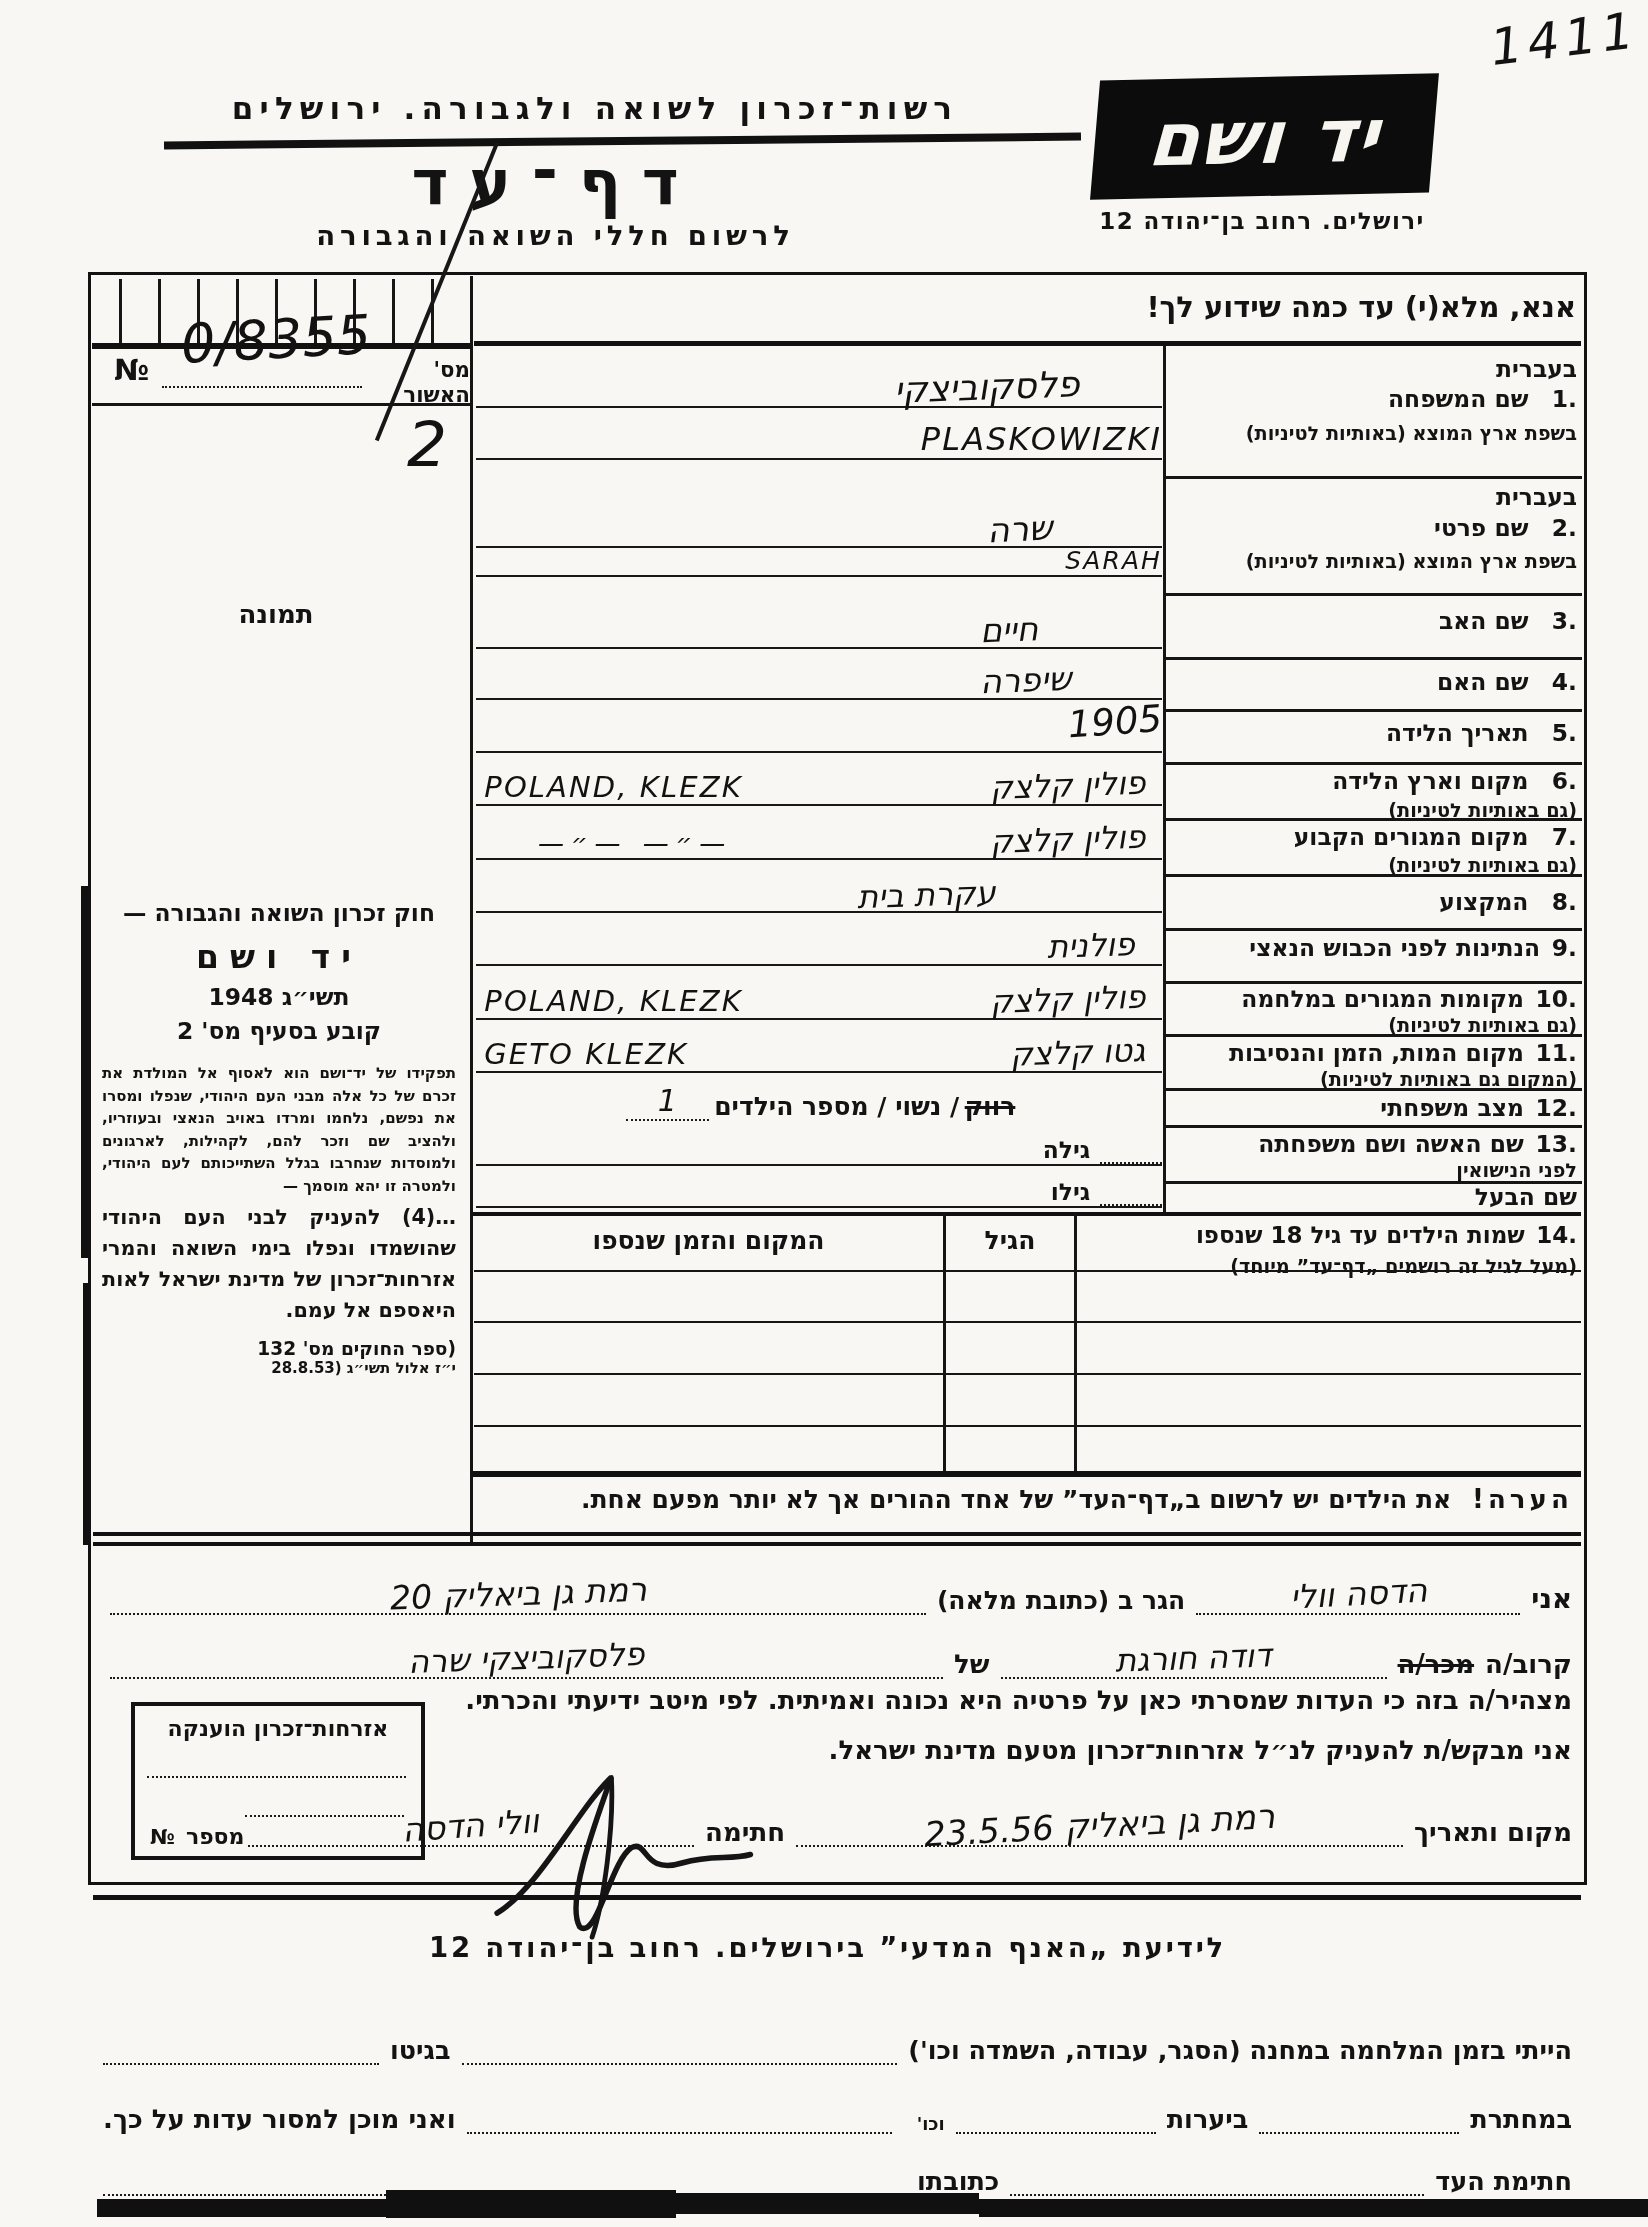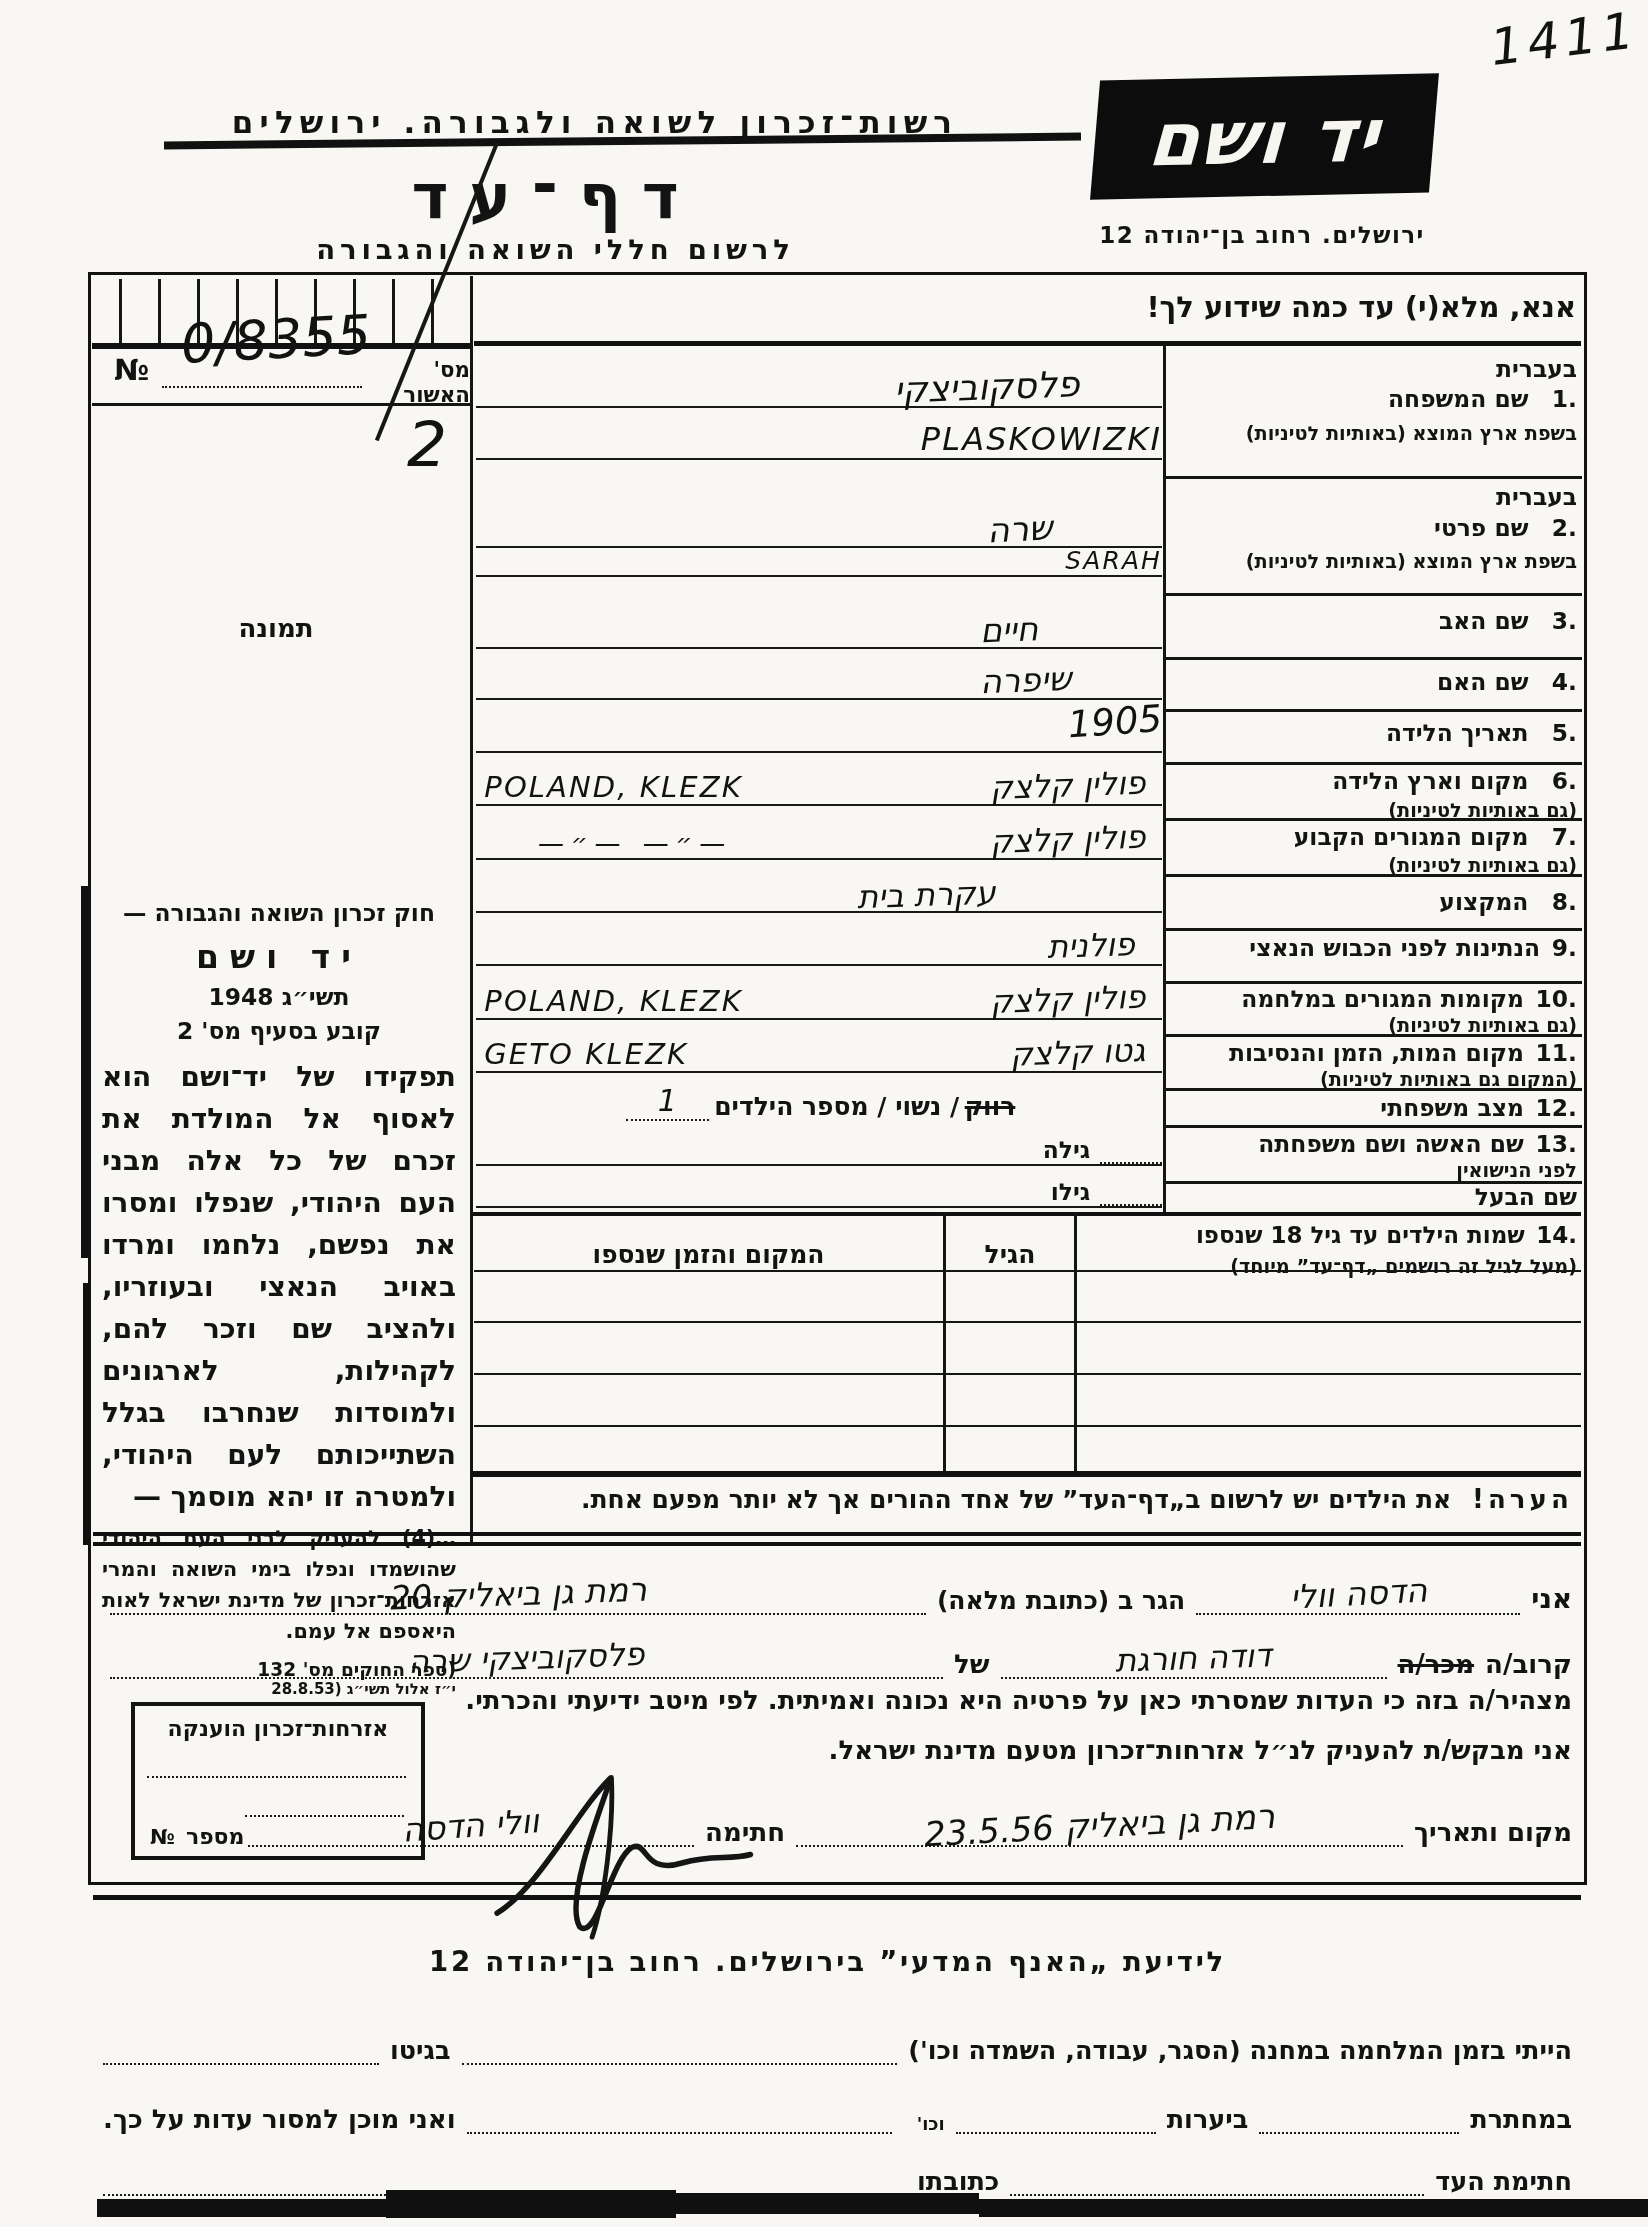--- a/index.html
+++ b/index.html
@@ -1,20 +1,20 @@
 <!DOCTYPE html>
 <html dir="rtl" lang="he" style="font-size:11px"><head>
 <meta charset="utf-8">
 <style>
   html,body{margin:0;padding:0;background:#d8d6d0;}
   #page{position:relative;width:1648px;height:2227px;background:#f8f7f3;overflow:hidden;
         font-family:"DejaVu Sans",sans-serif;color:#141414;}
   .abs{position:absolute;}
   .print{font-weight:bold;color:#131313;}
-  .ctr{text-align:center;margin-top:14px;}
+  .ctr{text-align:center;}
   .hw{font-style:italic;color:#121212;white-space:nowrap;}
   .lat{direction:ltr;letter-spacing:2.1px;}
   .sep{position:absolute;background:#151515;height:2.8px;}
   .thick{position:absolute;background:#111;}
   .vline{position:absolute;background:#151515;width:2.8px;}
   .entry{position:absolute;left:476px;width:686px;border-bottom:2.8px solid #181818;
          display:flex;direction:rtl;justify-content:space-between;align-items:flex-end;}
   .row{position:absolute;display:flex;direction:rtl;align-items:flex-end;gap:11px;}
   .dotfill{border-bottom:2.8px dotted #1a1a1a;display:flex;justify-content:center;align-items:flex-end;}
   .dotshort{border-bottom:2.8px dotted #1a1a1a;height:6.9px;}
@@ -65,21 +65,21 @@
   <div class="vline" style="left:470px;top:276px;height:1269px;"></div>
   <div class="vline" style="left:1163px;top:346px;height:868px;"></div>
 
   <div class="abs print ctr" style="left:131px;top:599px;width:290px;font-size:26px;">תמונה</div>
 
   <div class="lawblock">
     <div class="print" style="font-size:23.4px;">חוק זכרון השואה והגבורה —</div>
     <div class="print" style="font-size:33px;letter-spacing:11px;margin-top:9.7px;">יד ושם</div>
     <div class="print" style="font-size:23.4px;margin-top:6.9px;">תשי״ג 1948</div>
     <div class="print" style="font-size:23.4px;margin-top:6.9px;">קובע בסעיף מס' 2</div>
-    <div class="print" style="font-size:28px;line-height:1.5;text-align:justify;margin-top:11px;">תפקידו של יד־ושם הוא לאסוף אל המולדת את זכרם של כל אלה מבני העם היהודי, שנפלו ומסרו את נפשם, נלחמו ומרדו באויב הנאצי ובעוזריו, ולהציב שם וזכר להם, לקהילות, לארגונים ולמוסדות שנחרבו בגלל השתייכותם לעם היהודי, ולמטרה זו יהא מוסמך —</div>
+    <div class="print" style="font-size:15px;line-height:1.5;text-align:justify;margin-top:17px;">תפקידו של יד־ושם הוא לאסוף אל המולדת את זכרם של כל אלה מבני העם היהודי, שנפלו ומסרו את נפשם, נלחמו ומרדו באויב הנאצי ובעוזריו, ולהציב שם וזכר להם, לקהילות, לארגונים ולמוסדות שנחרבו בגלל השתייכותם לעם היהודי, ולמטרה זו יהא מוסמך —</div>
     <div class="print" style="font-size:20.7px;line-height:1.5;text-align:justify;margin-top:4.1px;">…(4) להעניק לבני העם היהודי שהושמדו ונפלו בימי השואה והמרי אזרחות־זכרון של מדינת ישראל לאות היאספם אל עמם.</div>
     <div class="print" style="font-size:18.6px;margin-top:12.4px;text-align:right;">(ספר החוקים מס' 132</div>
     <div class="print" style="font-size:15px;text-align:right;">י״ז אלול תשי״ג (28.8.53</div>
   </div>
 
   <div class="abs" style="left:131px;top:1702px;width:286px;height:150px;border:4.8px solid #131313;direction:rtl;">
     <div class="print ctr" style="font-size:22px;margin-top:9.7px;">אזרחות־זכרון הוענקה</div>
     <div class="abs" style="left:12.4px;top:70px;width:259px;border-bottom:2.8px dotted #1a1a1a;"></div>
     <div class="abs" style="left:110px;top:109px;width:159px;border-bottom:2.8px dotted #1a1a1a;"></div>
     <div class="abs" style="left:15px;bottom:6.9px;direction:rtl;display:flex;gap:11px;align-items:baseline;">

